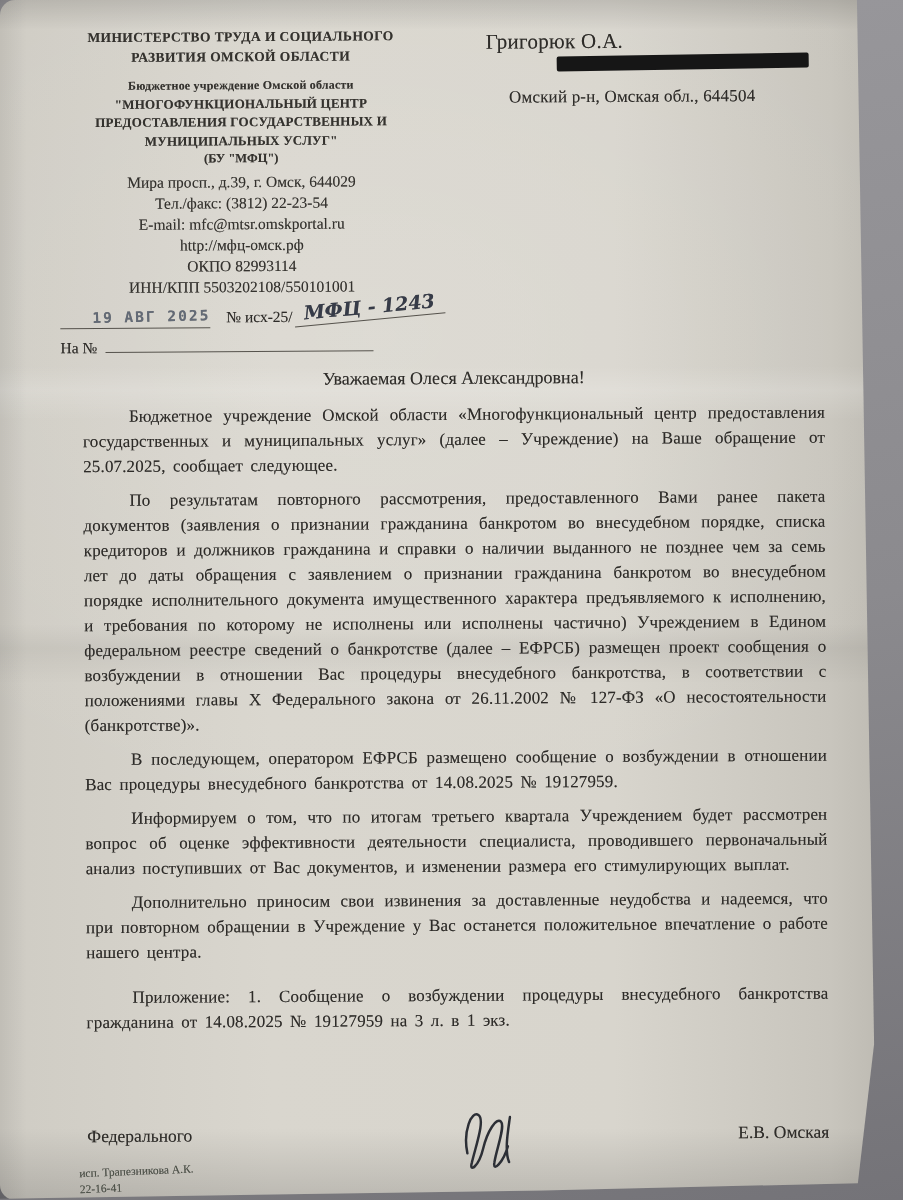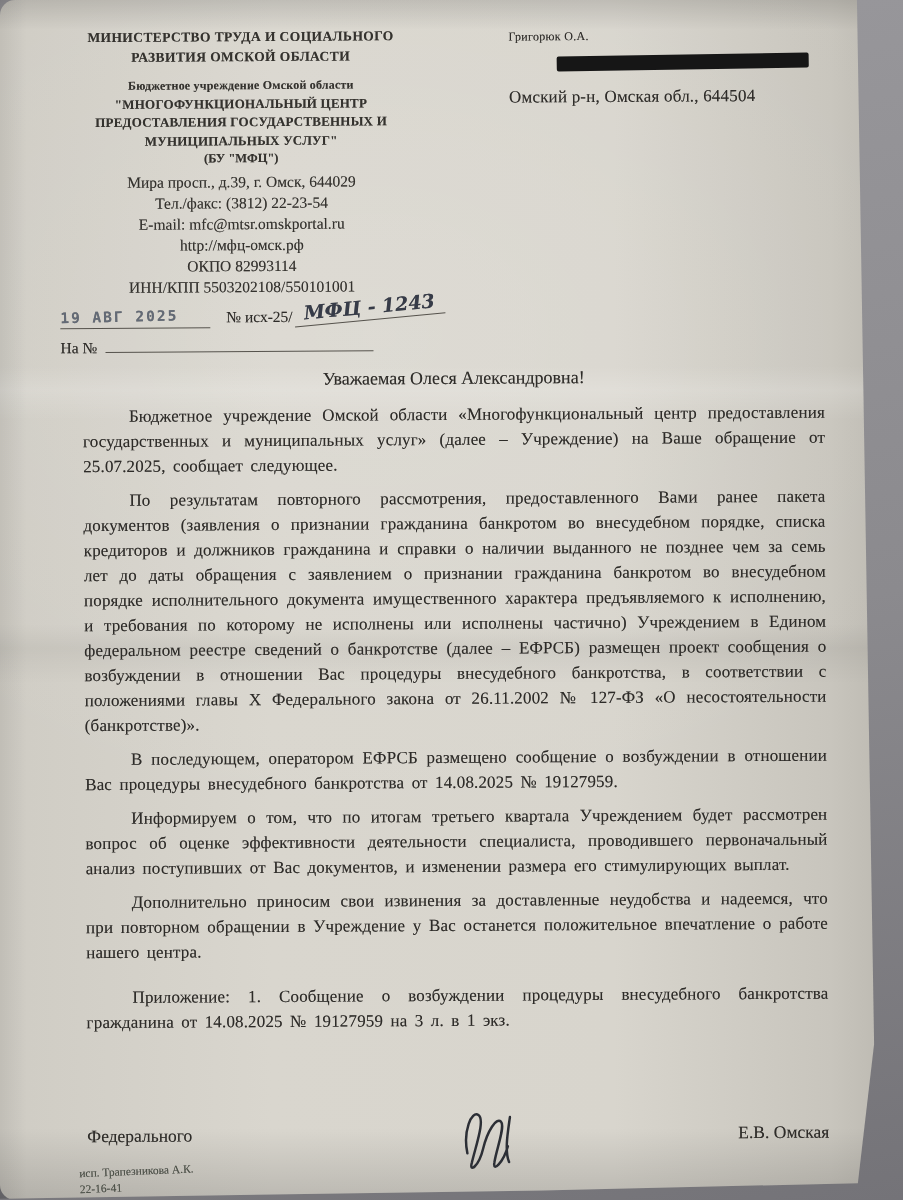--- a/index.html
+++ b/index.html
@@ -29,31 +29,31 @@
     text-shadow:0 0 0.5px rgba(45,43,40,0.45);}
   
   .letterhead{position:absolute;left:56px;top:26px;width:376px;text-align:center;color:#34322e;}
   .ministry{font-weight:bold;font-size:13.5px;line-height:1.45;letter-spacing:0.4px;}
   .org-type{margin-top:12px;font-weight:bold;font-size:12px;letter-spacing:0.2px;}
   .org-name{font-weight:bold;font-size:13px;line-height:1.4;letter-spacing:0.2px;margin-top:2px;}
   .org-abbr{font-weight:bold;font-size:12.5px;margin-top:1px;}
   .contacts{margin-top:5px;font-size:15.5px;line-height:21px;}
   
   .date-row{position:absolute;left:62px;top:302px;display:flex;align-items:flex-end;}
-  .stamp-cell{min-width:150px;border-bottom:1.5px solid #55524c;text-align:left;padding-bottom:2px;}
+  .stamp-cell{min-width:150px;border-bottom:1.5px solid #55524c;text-align:right;padding-bottom:2px;}
   .stamp{font-family:"DejaVu Sans Mono",monospace;font-weight:bold;color:#5a626f;font-size:14.5px;
     letter-spacing:2px;display:inline-block;transform:rotate(-1deg);opacity:0.92;}
   .num-prefix{font-size:15.5px;margin-left:16px;padding-bottom:2px;}
   .handwritten{font-style:italic;font-weight:bold;font-size:19px;color:#363b48;
     border-bottom:1.5px solid #55524c;padding:0 10px 2px;margin-left:2px;
     transform:rotate(-5deg) translateY(-7px);font-family:"DejaVu Serif",serif;}
   .na-row{position:absolute;left:62px;top:336px;font-size:15.5px;}
   .blank-line{display:inline-block;width:268px;border-bottom:1.5px solid #55524c;height:14px;margin-left:8px;}
   
-  .recipient-name{position:absolute;left:512px;top:30px;font-size:12px;letter-spacing:0.3px;}
+  .recipient-name{position:absolute;left:489px;top:30px;font-size:21px;letter-spacing:0.3px;}
   .redaction{position:absolute;left:560px;top:56px;width:252px;height:15px;background:#161616;
     border-radius:2px;transform:rotate(-0.6deg);}
   .recipient-address{position:absolute;left:512px;top:88px;font-size:17px;letter-spacing:0.2px;}
   
   .salutation{position:absolute;left:84px;top:368px;width:742px;text-align:center;font-size:18px;}
   .body-block{position:absolute;left:84px;top:402px;width:742px;font-size:17px;line-height:25px;
     text-align:justify;word-spacing:3px;letter-spacing:0.15px;color:#2d2b28;}
   .body-block p{margin:0 0 9px;text-indent:46px;}
   .body-block p.attachment{margin-top:20px;}
   

